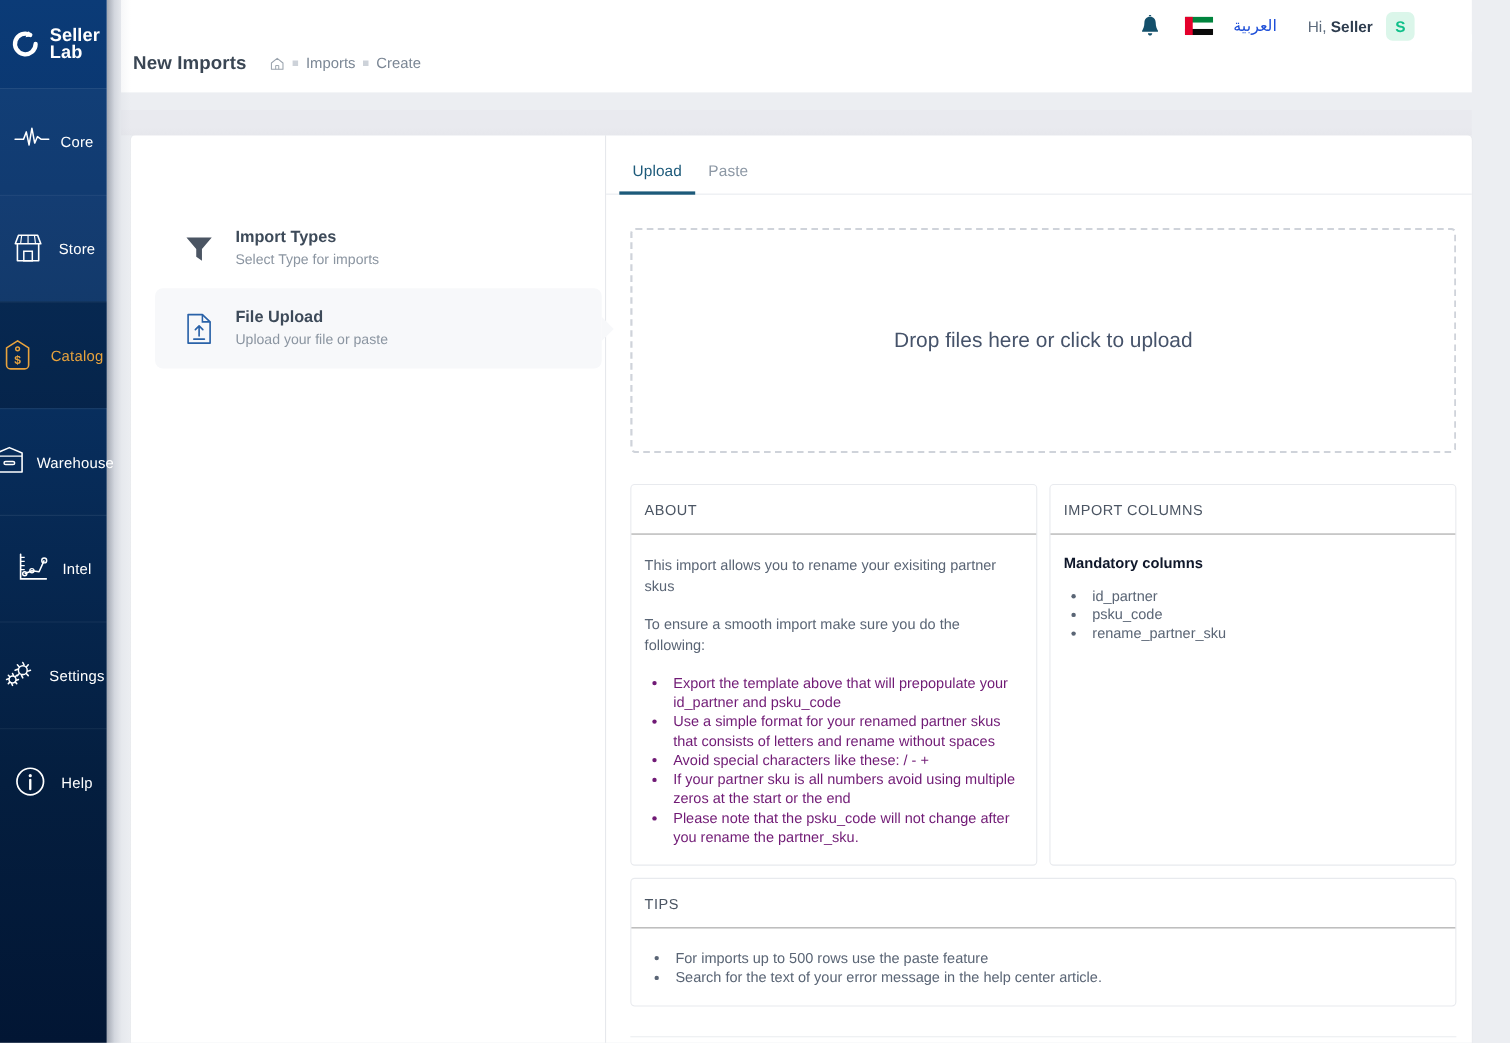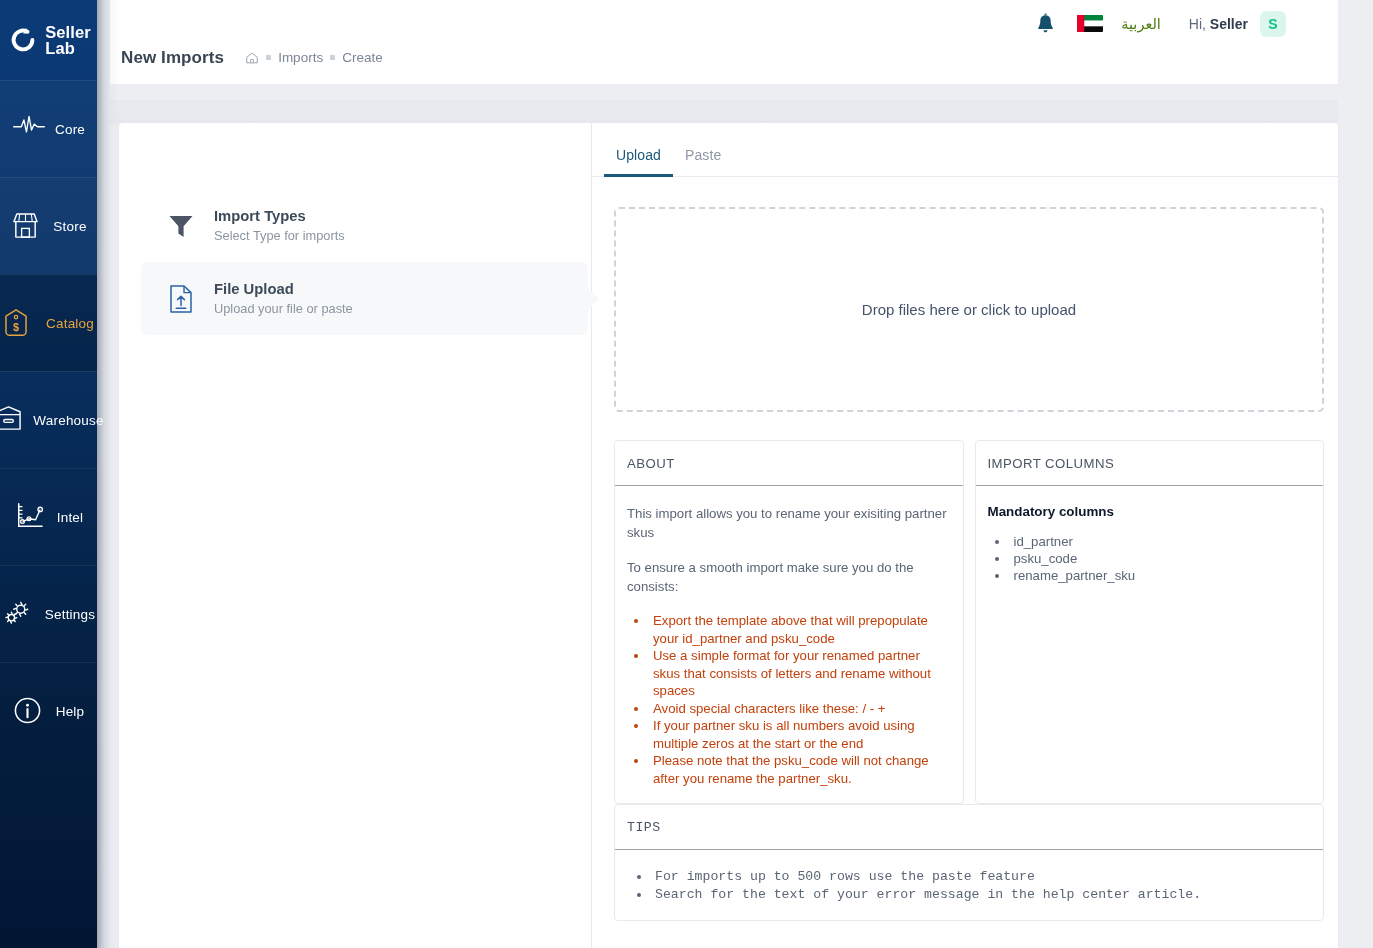--- a/index.html
+++ b/index.html
@@ -52,21 +52,21 @@
     background: #ffffff;
     display: flex; align-items: center; justify-content: flex-end;
     gap: 0px; padding-right: 52px;
     z-index: 10;
   }
   .bell { width: 19px; height: 21px; margin-right: 22px; cursor: pointer; }
   .flag {
     width: 26px; height: 17px; margin-right: 18px; cursor: pointer;
     border-radius: 1px; overflow: hidden; display: block;
   }
-  .lang { color: #4d7c0f; font-size: 14.5px; margin-right: 28px; cursor: pointer; direction: rtl; text-align: center; }
+  .lang { color: #1d4ed8; font-size: 14.5px; margin-right: 28px; cursor: pointer; direction: rtl; text-align: center; }
   .greet { font-size: 14px; color: #5d6b7c; margin-right: 12px; white-space: nowrap; }
   .greet b { color: #2d3c4e; font-weight: 700; }
   .avatar {
     width: 26px; height: 26px; border-radius: 6px;
     background: #dbf6ea; color: #10c08a;
     font-size: 14px; font-weight: 700;
     display: flex; align-items: center; justify-content: center;
     cursor: pointer;
   }
 
@@ -98,21 +98,21 @@
     width: 1219px; height: 825px;
     background: #ffffff;
     border-radius: 4px 4px 0 0;
     display: flex;
     z-index: 6;
     box-shadow: 0 0 0 1px rgba(0,0,0,0.015);
   }
 
   
   #leftpanel {
-    width: 473px; flex: none;
+    width: 432px; flex: none;
     border-right: 1px solid #e6e8ec;
     padding-top: 66px;
     position: relative;
   }
   .step {
     display: flex; align-items: center; gap: 17px;
     padding: 18px 20px 18px 24px;
     margin: 0 3px 0 22px;
     border-radius: 7px;
     position: relative;
@@ -149,46 +149,46 @@
     height: 3px; background: #1d5a7a;
   }
 
   #panelbody { padding: 30px 14px 0 22px; }
 
   .dropzone {
     height: 205px;
     border: 2px dashed #cfd3da;
     border-radius: 5px;
     display: flex; align-items: center; justify-content: center;
-    font-size: 15px; color: #46536a;
+    font-size: 19px; color: #46536a;
     cursor: pointer;
     margin-bottom: 28px;
   }
 
   .infogrid { display: flex; gap: 11px; }
   .ibox {
     background: #ffffff;
     border: 1px solid #e8eaee;
     border-radius: 4px;
     flex: 1;
   }
   .ibox-h {
     font-size: 13.2px; color: #4b5563; letter-spacing: .45px;
     padding: 15px 14px 14px 12px;
     border-bottom: 1px solid #a3a3a3;
   }
   .ibox-b { padding: 18px 14px 16px 12px; }
   .ibox-b p { font-size: 13.2px; color: #5a6575; line-height: 19px; margin-bottom: 16px; }
   .ibox-b p:last-child { margin-bottom: 0; }
   .ibox-b ul { margin: 0 0 0 22px; }
-  .ibox-b li { font-size: 13.2px; color: #c2410c; line-height: 17.5px; margin-bottom: 0px; padding-left: 4px; }
+  .ibox-b li { font-size: 13.2px; color: #701a75; line-height: 17.5px; margin-bottom: 0px; padding-left: 4px; }
   .strong-lb { font-size: 13.4px; color: #0f172a; font-weight: 700; margin-bottom: 14px; }
   .colist li { line-height: 17px; color: #5a6575; }
 
-  #tips { border: 1px solid #e8eaee; border-radius: 4px; font-family: Liberation Mono, monospace; }
+  #tips { margin-top: 11px; border: 1px solid #e8eaee; border-radius: 4px; }
   #tips .ibox-h { letter-spacing: .5px; }
   #tips ul { margin-left: 24px; }
   #tips li { font-size: 13.2px; color: #5a6575; line-height: 18px; }
 
   #footer {
     margin-top: 27px;
     border-top: 1px solid #eceef1;
     padding: 17px 16px 0 0;
     display: flex; justify-content: flex-end;
   }
@@ -379,21 +379,21 @@
     <div id="panelbody">
       <div class="dropzone">
         <span>Drop files here or click to upload</span>
       </div>
 
       <div class="infogrid">
         <div class="ibox">
           <div class="ibox-h">ABOUT</div>
           <div class="ibox-b">
             <p>This import allows you to rename your exisiting partner skus</p>
-            <p>To ensure a smooth import make sure you do the consists:</p>
+            <p>To ensure a smooth import make sure you do the following:</p>
             <ul>
               <li>Export the template above that will prepopulate your id_partner and psku_code</li>
               <li>Use a simple format for your renamed partner skus that consists of letters and rename without spaces</li>
               <li>Avoid special characters like these: / - +</li>
               <li>If your partner sku is all numbers avoid using multiple zeros at the start or the end</li>
               <li>Please note that the psku_code will not change after you rename the partner_sku.</li>
             </ul>
           </div>
         </div>
 

